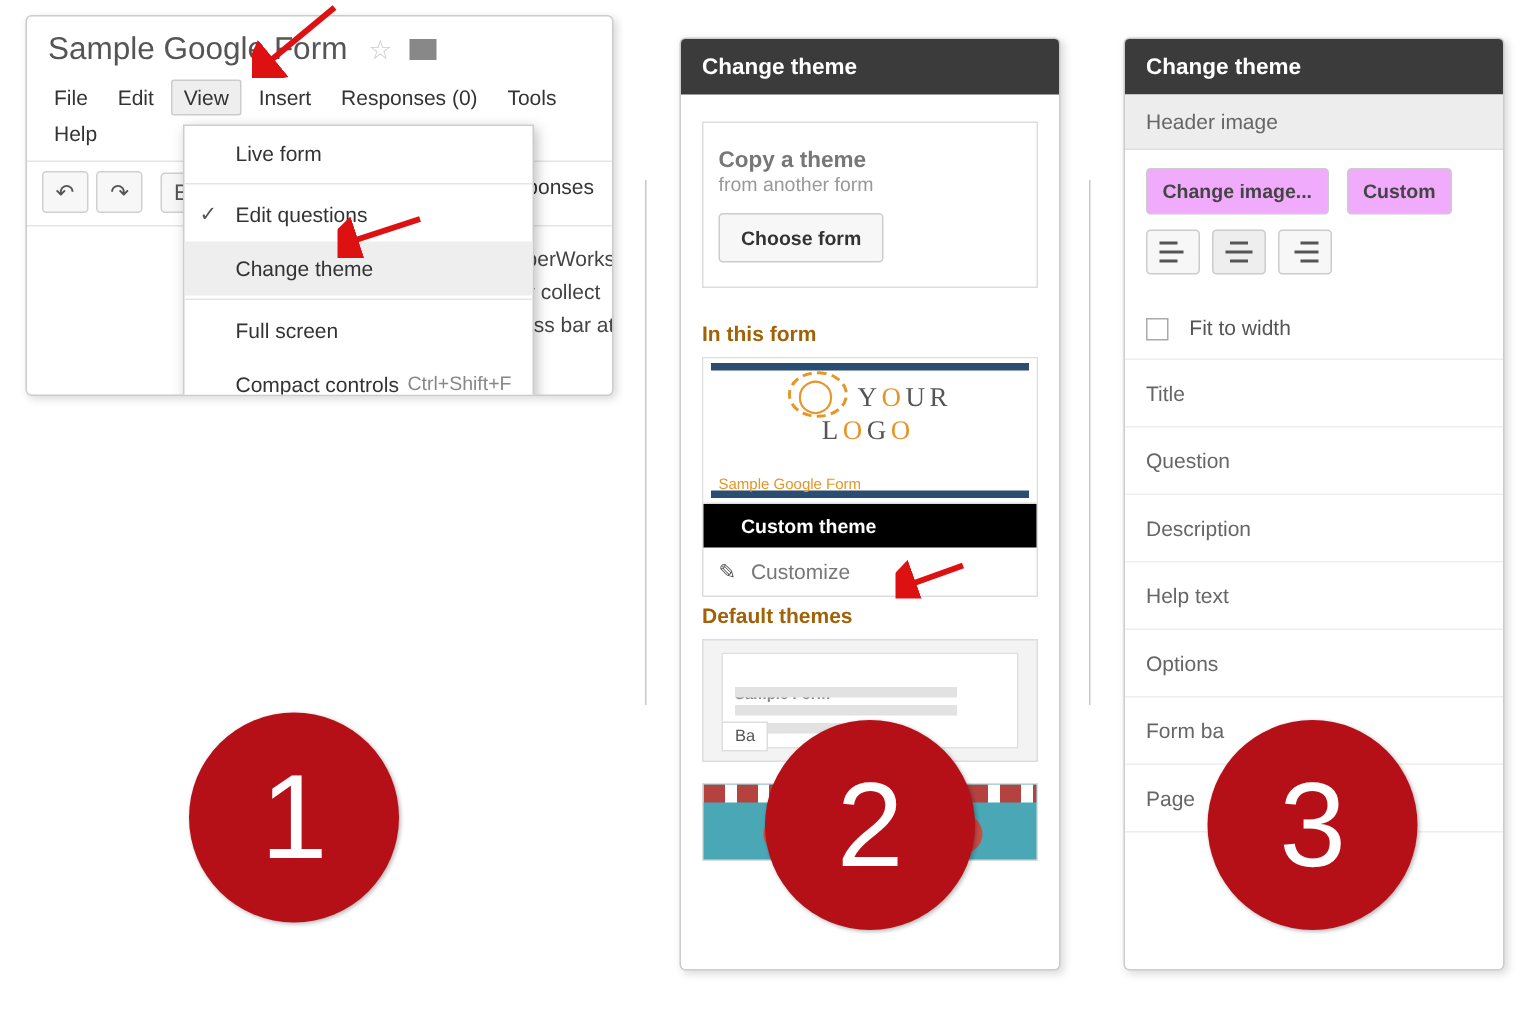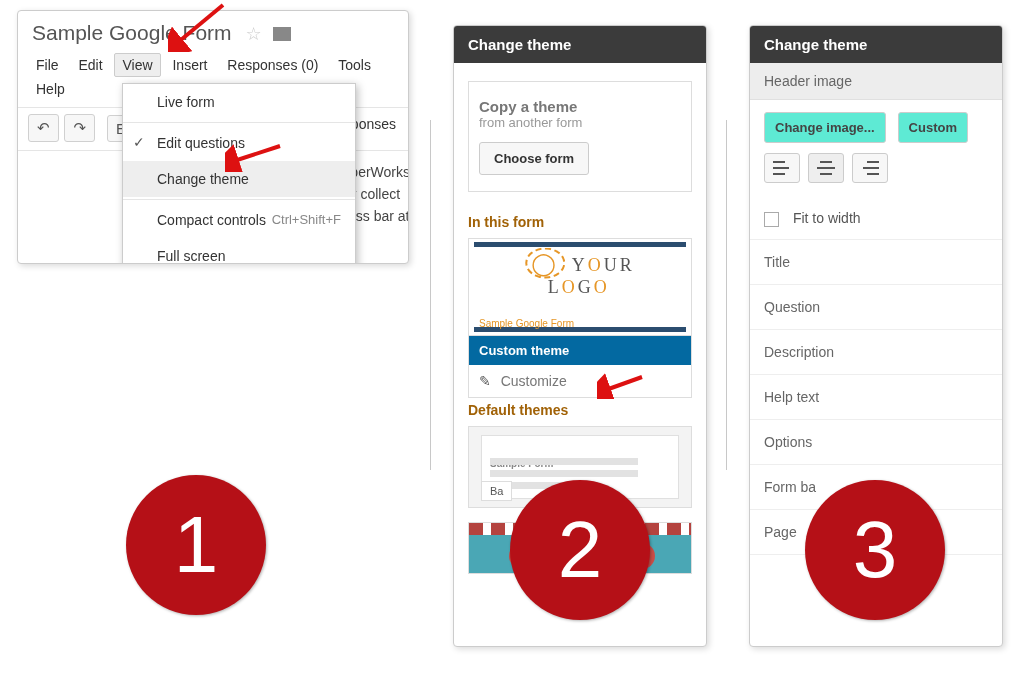--- a/index.html
+++ b/index.html
@@ -37,40 +37,40 @@
 .btn{display:inline-block;border:1px solid #ccc;border-radius:3px;padding:8px 14px;background:#f7f7f7;color:#333;font-weight:bold;font-size:13px;cursor:pointer}
 
 .seclabel{font-weight:bold;color:#a16207;font-size:14px;margin:4px 0 8px}
 .card{border:1px solid #ddd;margin-bottom:4px}
 .thumb{height:84px;background:#fff;border-bottom:1px solid #ddd;position:relative;padding:6px}
 .thumb .ylogo{position:absolute;left:50%;top:36%;transform:translate(-50%,-50%);color:#555;font-family:Georgia,serif;font-size:18px;letter-spacing:3px;white-space:nowrap}
 .thumb .ylogo .o{color:#e69626}
 .thumb .subt{position:absolute;left:10px;bottom:6px;color:#e69626;font-size:10px}
 .thumb .tb{position:absolute;left:5px;right:5px;top:3px;height:5px;background:#2b4d6f}
 .thumb .bb{position:absolute;left:5px;right:5px;bottom:3px;height:5px;background:#2b4d6f}
-.bluebar{background:#0369a1;color:#fff;font-weight:bold;font-size:13px;padding:7px 10px}
+.bluebar{background:#000000;color:#fff;font-weight:bold;font-size:13px;padding:7px 25px}
 .cust{padding:8px 10px;color:#777;font-size:14px}
 .cust .pen{color:#555;margin-right:6px}
 
 .defthumb{height:80px;border:1px solid #ddd;background:#f3f3f3;position:relative;margin-bottom:14px}
 .defthumb .inner{position:absolute;left:12px;right:12px;top:8px;bottom:8px;background:#fff;border:1px solid #e0e0e0}
 .defthumb .inner .ln{position:absolute;left:8px;right:40px;height:7px;background:#e2e2e2}
 .defthumb .inner .tt{position:absolute;left:8px;top:22px;font-size:10px;font-weight:bold;color:#888}
 .defthumb .lbl{position:absolute;left:12px;bottom:6px;background:#fff;border:1px solid #ddd;padding:3px 8px;font-size:11px;color:#555;z-index:2}
 
 .illus{height:50px;border:1px solid #ddd;background:#4aa7b5;position:relative;overflow:hidden}
 .illus .stripe{position:absolute;left:0;right:0;top:0;height:12px;background:repeating-linear-gradient(90deg,#b4433f 0 14px,#fff 14px 22px)}
 .illus .circ{position:absolute;width:26px;height:26px;border-radius:50%;background:#c94d47;bottom:4px}
 
 
 .backrow{padding:11px 14px;font-weight:bold;color:#333;border-bottom:1px solid #e5e5e5;cursor:pointer}
 .backrow .chev{margin-right:5px;color:#555}
 .grayhead{background:#ededed;border-bottom:1px solid #e0e0e0;padding:10px 14px;color:#666;font-size:14px}
 .pad{padding:12px 14px;border-bottom:1px solid #eee}
-.btn2{display:inline-block;border:1px solid #ccc;border-radius:3px;padding:7px 10px;background:#5eead4;color:#444;font-weight:bold;font-size:13px;margin-right:8px;cursor:pointer}
+.btn2{display:inline-block;border:1px solid #ccc;border-radius:3px;padding:7px 10px;background:#f0abfc;color:#444;font-weight:bold;font-size:13px;margin-right:8px;cursor:pointer}
 .aligns{margin-top:10px}
 .albtn{display:inline-block;width:34px;height:28px;border:1px solid #ccc;background:#f7f7f7;margin-right:4px;border-radius:3px;position:relative;cursor:pointer}
 .albtn.sel{background:#eee}
 .albtn span{position:absolute;left:8px;right:8px;height:2px;background:#555}
 .al-l span:nth-child(1){top:7px;right:14px}.al-l span:nth-child(2){top:13px;right:10px}.al-l span:nth-child(3){top:19px;right:14px}
 .al-c span:nth-child(1){top:7px;left:11px;right:11px}.al-c span:nth-child(2){top:13px}.al-c span:nth-child(3){top:19px;left:11px;right:11px}
 .al-r span:nth-child(1){top:7px;left:14px}.al-r span:nth-child(2){top:13px;left:10px}.al-r span:nth-child(3){top:19px;left:14px}
 .checkrow{padding:12px 14px;border-bottom:1px solid #eee;color:#555}
 .chk{display:inline-block;width:13px;height:13px;border:1px solid #aaa;margin-right:10px;vertical-align:middle}
 .listrow{padding:14px 14px;border-bottom:1px solid #eee;color:#666;cursor:pointer}
@@ -114,25 +114,25 @@
     </div>
     <div class="dropdown">
       <div class="ditem">Live form</div>
       <div class="sep"></div>
       <div class="ditem">
         <span class="check">✓</span>
         <span>Edit questions</span>
       </div>
       <div class="ditem sel">Change theme</div>
       <div class="sep"></div>
+      <div class="ditem">Full screen</div>
       <div class="ditem">
         <span>Compact controls</span>
         <span class="short">Ctrl+Shift+F</span>
       </div>
-      <div class="ditem">Full screen</div>
     </div>
   </div>
 
   <div class="tick" style="left:430px;top:120px;height:350px"></div>
   <div class="tick" style="left:726px;top:120px;height:350px"></div>
 
   <div class="panel p2">
     <div class="darkbar">Change theme</div>
     <div class="body">
       <div class="copybox">

